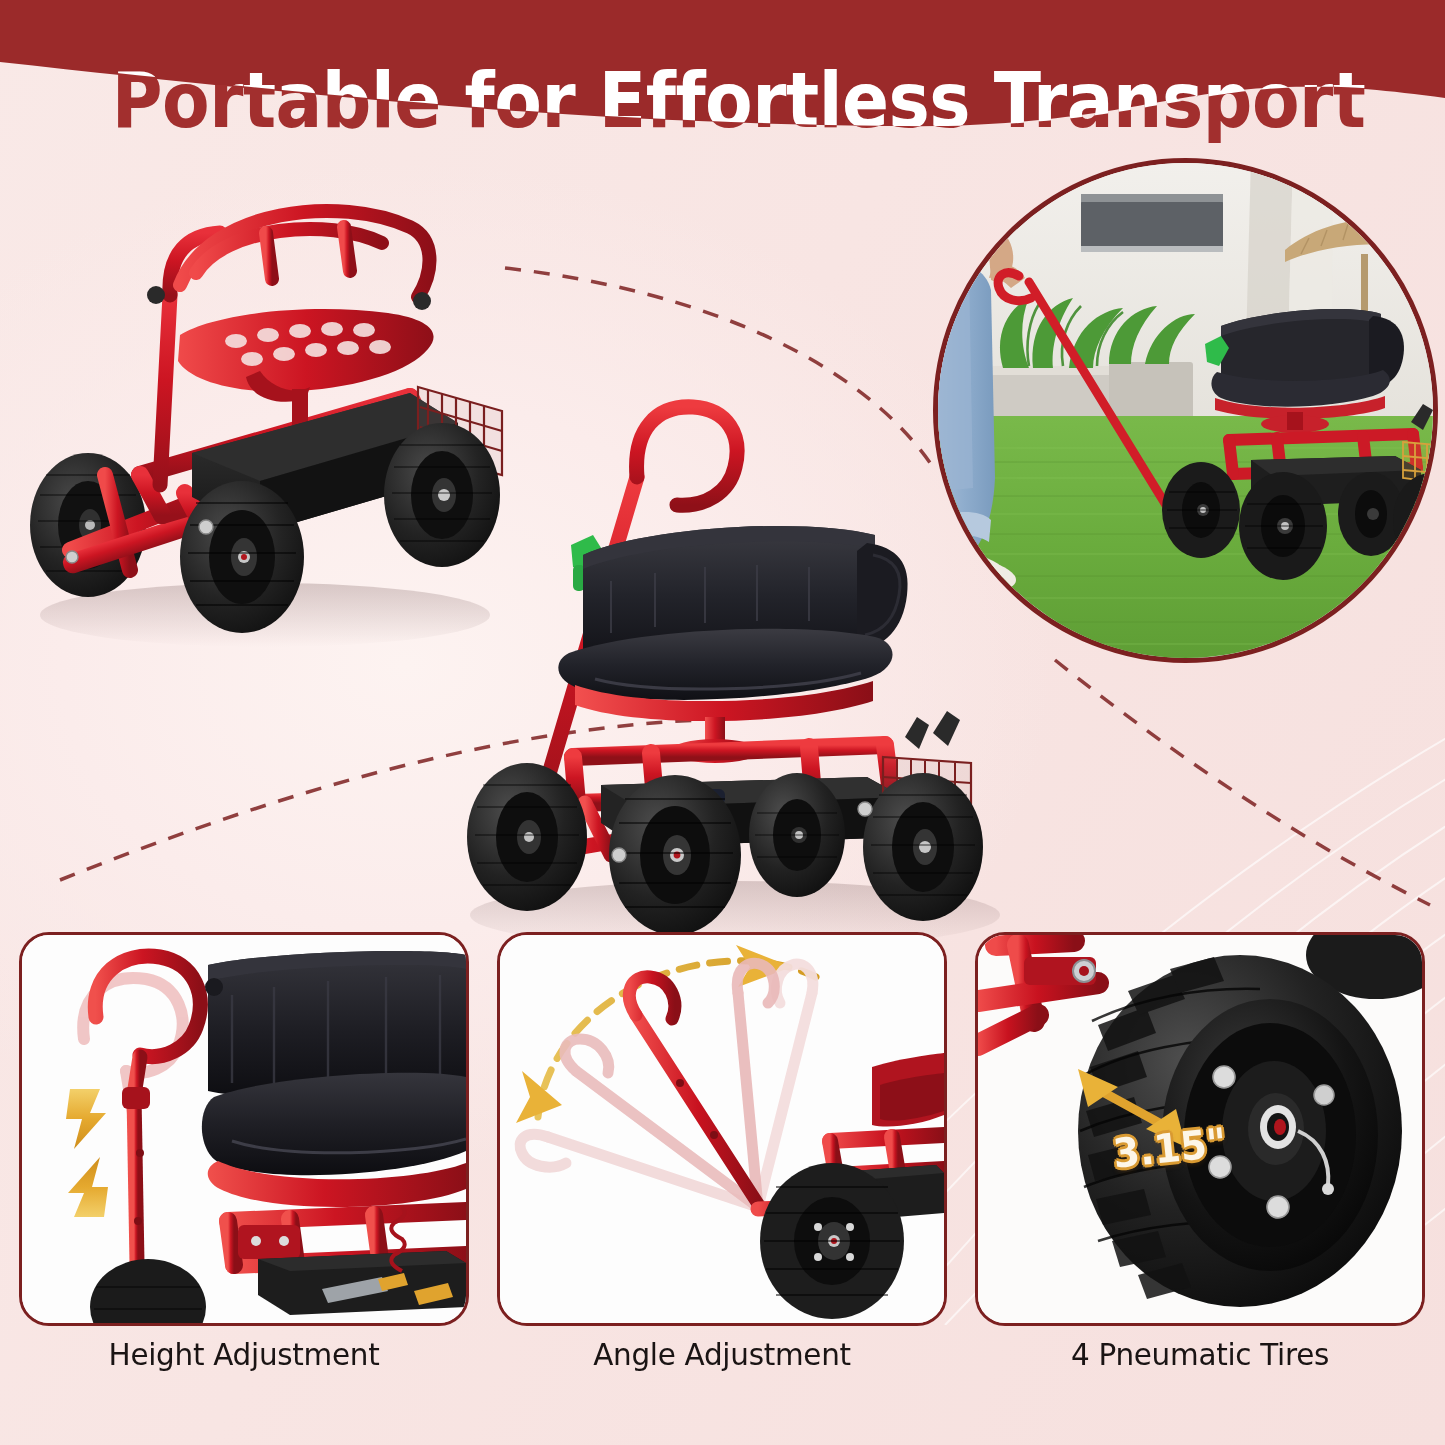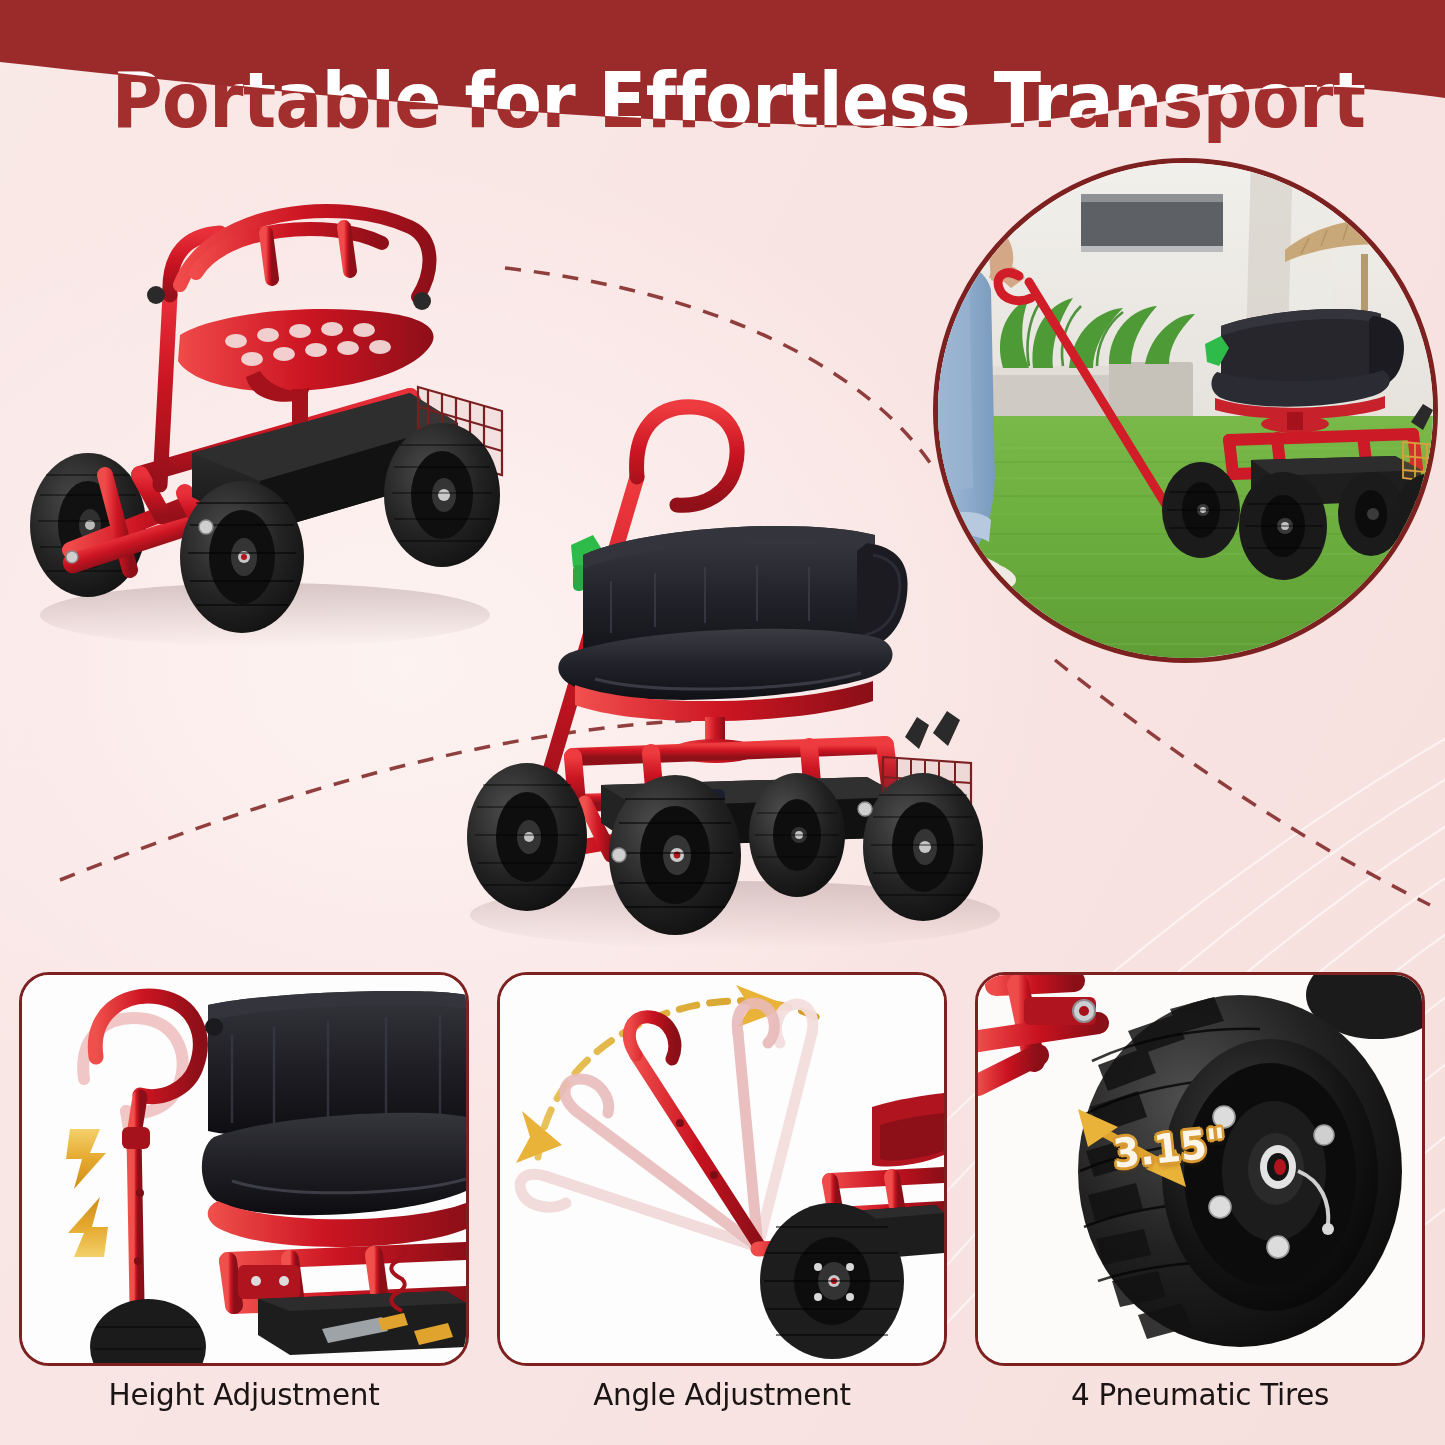--- a/index.html
+++ b/index.html
@@ -60,21 +60,21 @@
   .inset-circle {
     position:absolute; left:933px; top:158px; width:505px; height:505px;
     border-radius:50%;
     border:5px solid #7c2020;
     overflow:hidden;
     background:#eef0ee;
   }
   .inset-circle .scene { position:absolute; inset:-5px; }
 
   
-  .panels { position:absolute; left:0; top:972px; width:1252px; height:473px; }
+  .panels { position:absolute; left:0; top:932px; width:1252px; height:473px; }
   .panel {
     position:absolute; top:0; width:450px; height:394px;
     background:#ffffff;
     border:3px solid #7c2020;
     border-radius:30px;
     overflow:hidden;
   }
   .panel .inner { position:absolute; inset:0; }
   .panel-1 { left:19px; }
   .panel-2 { left:497px; }

